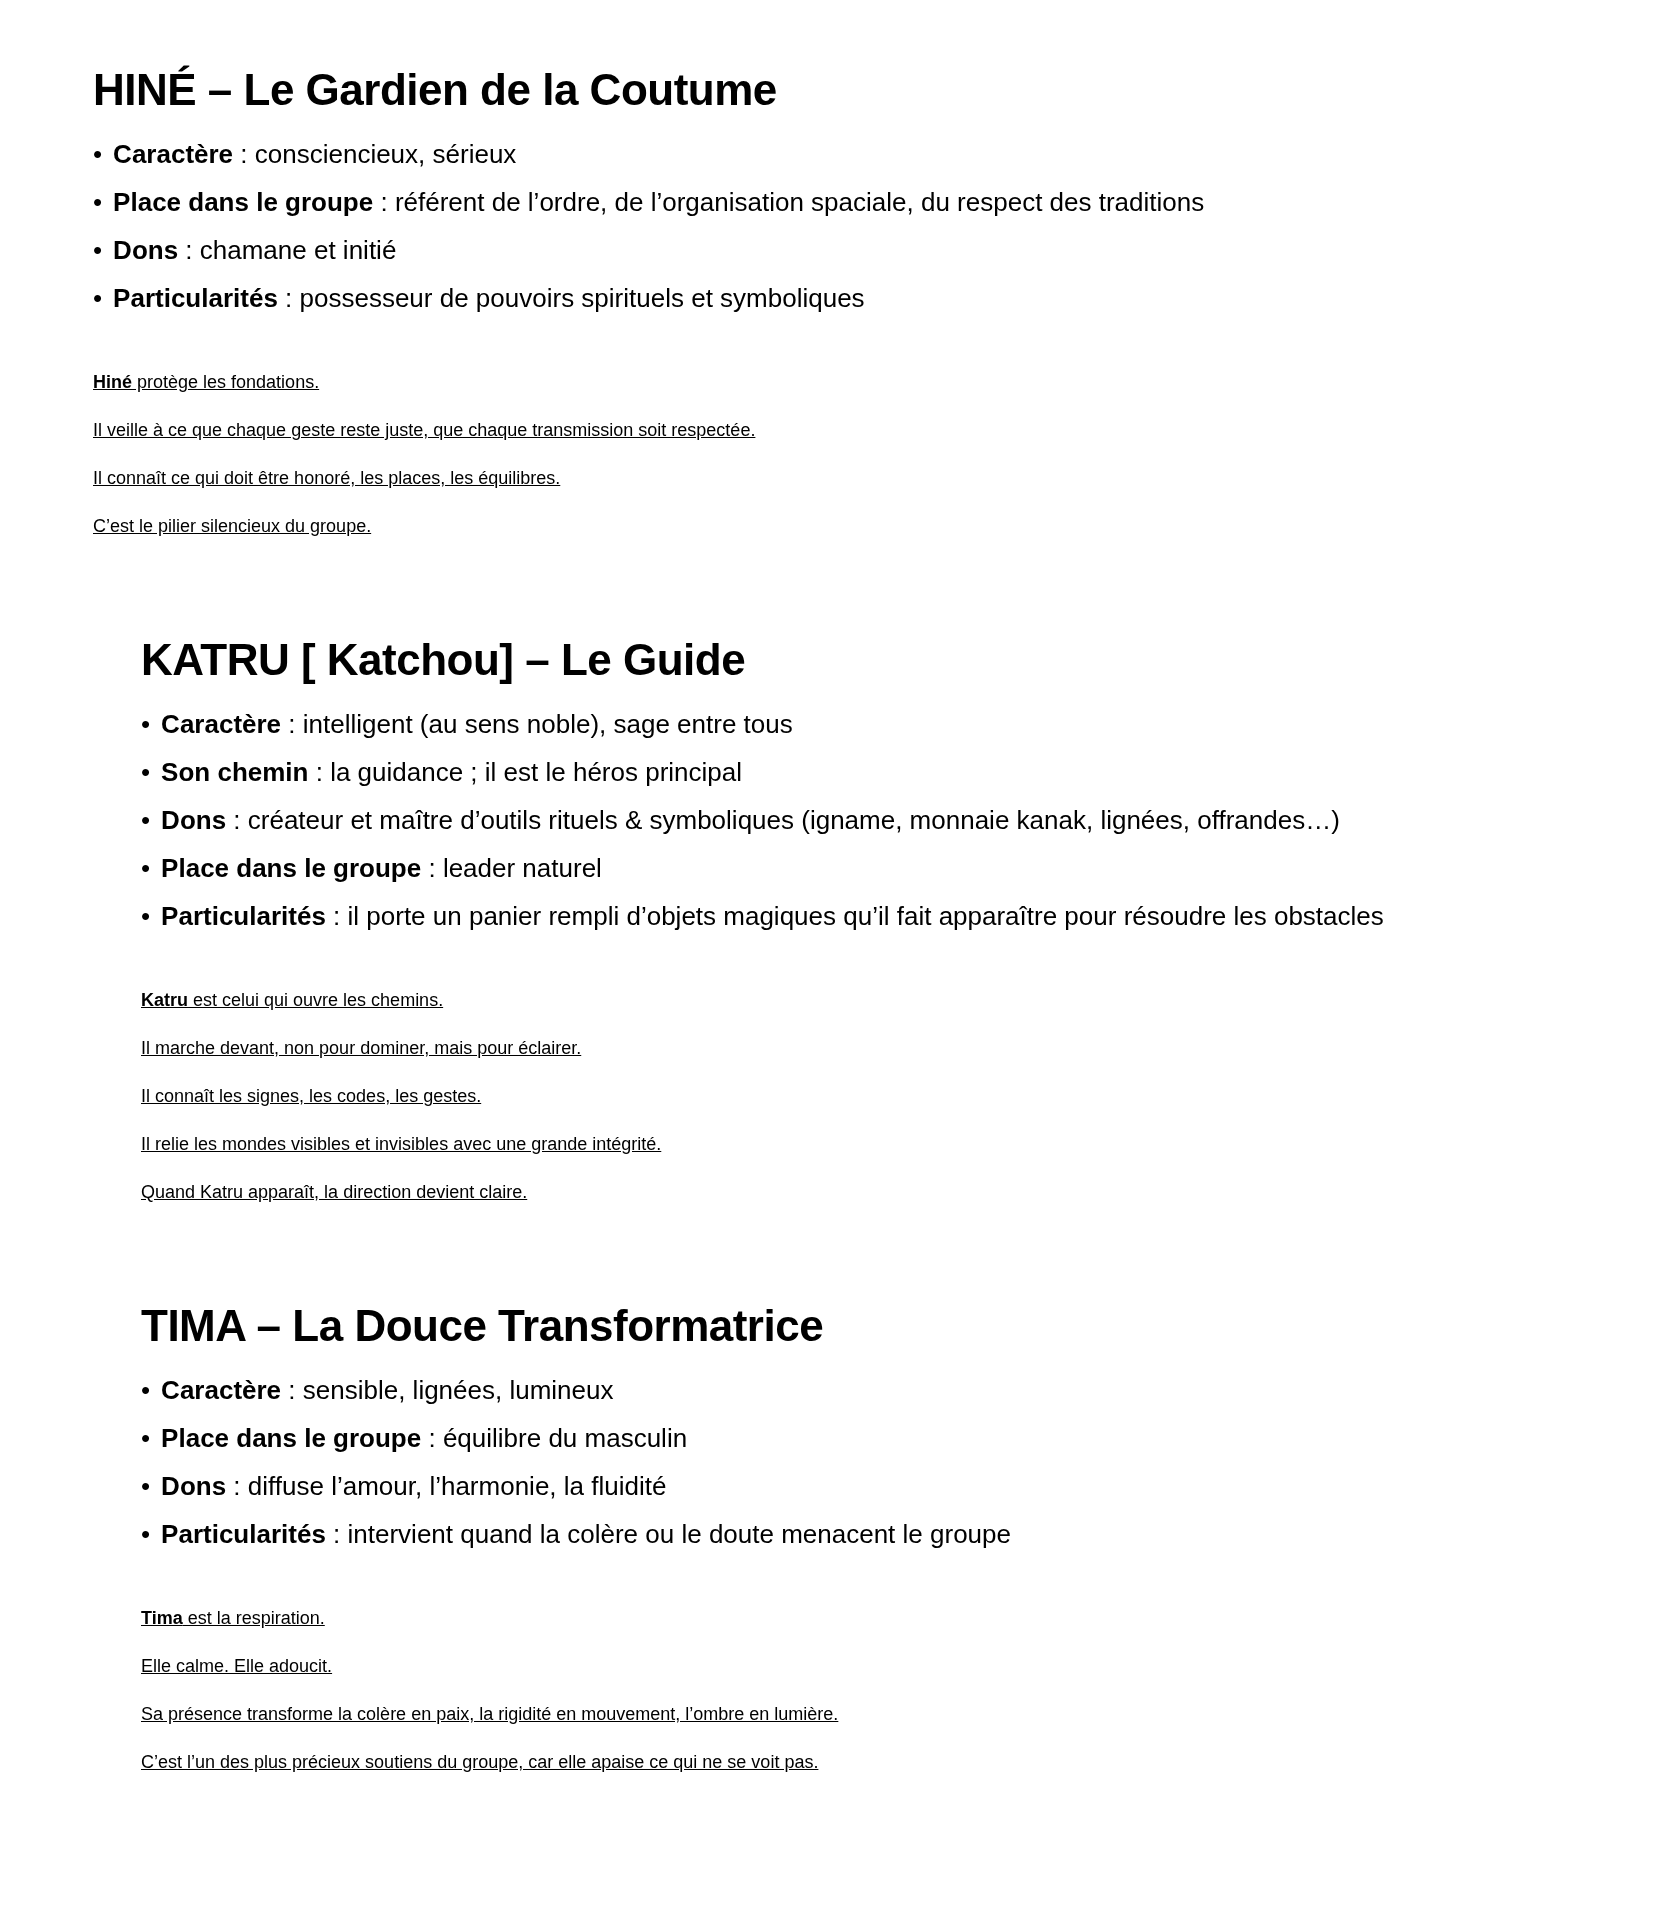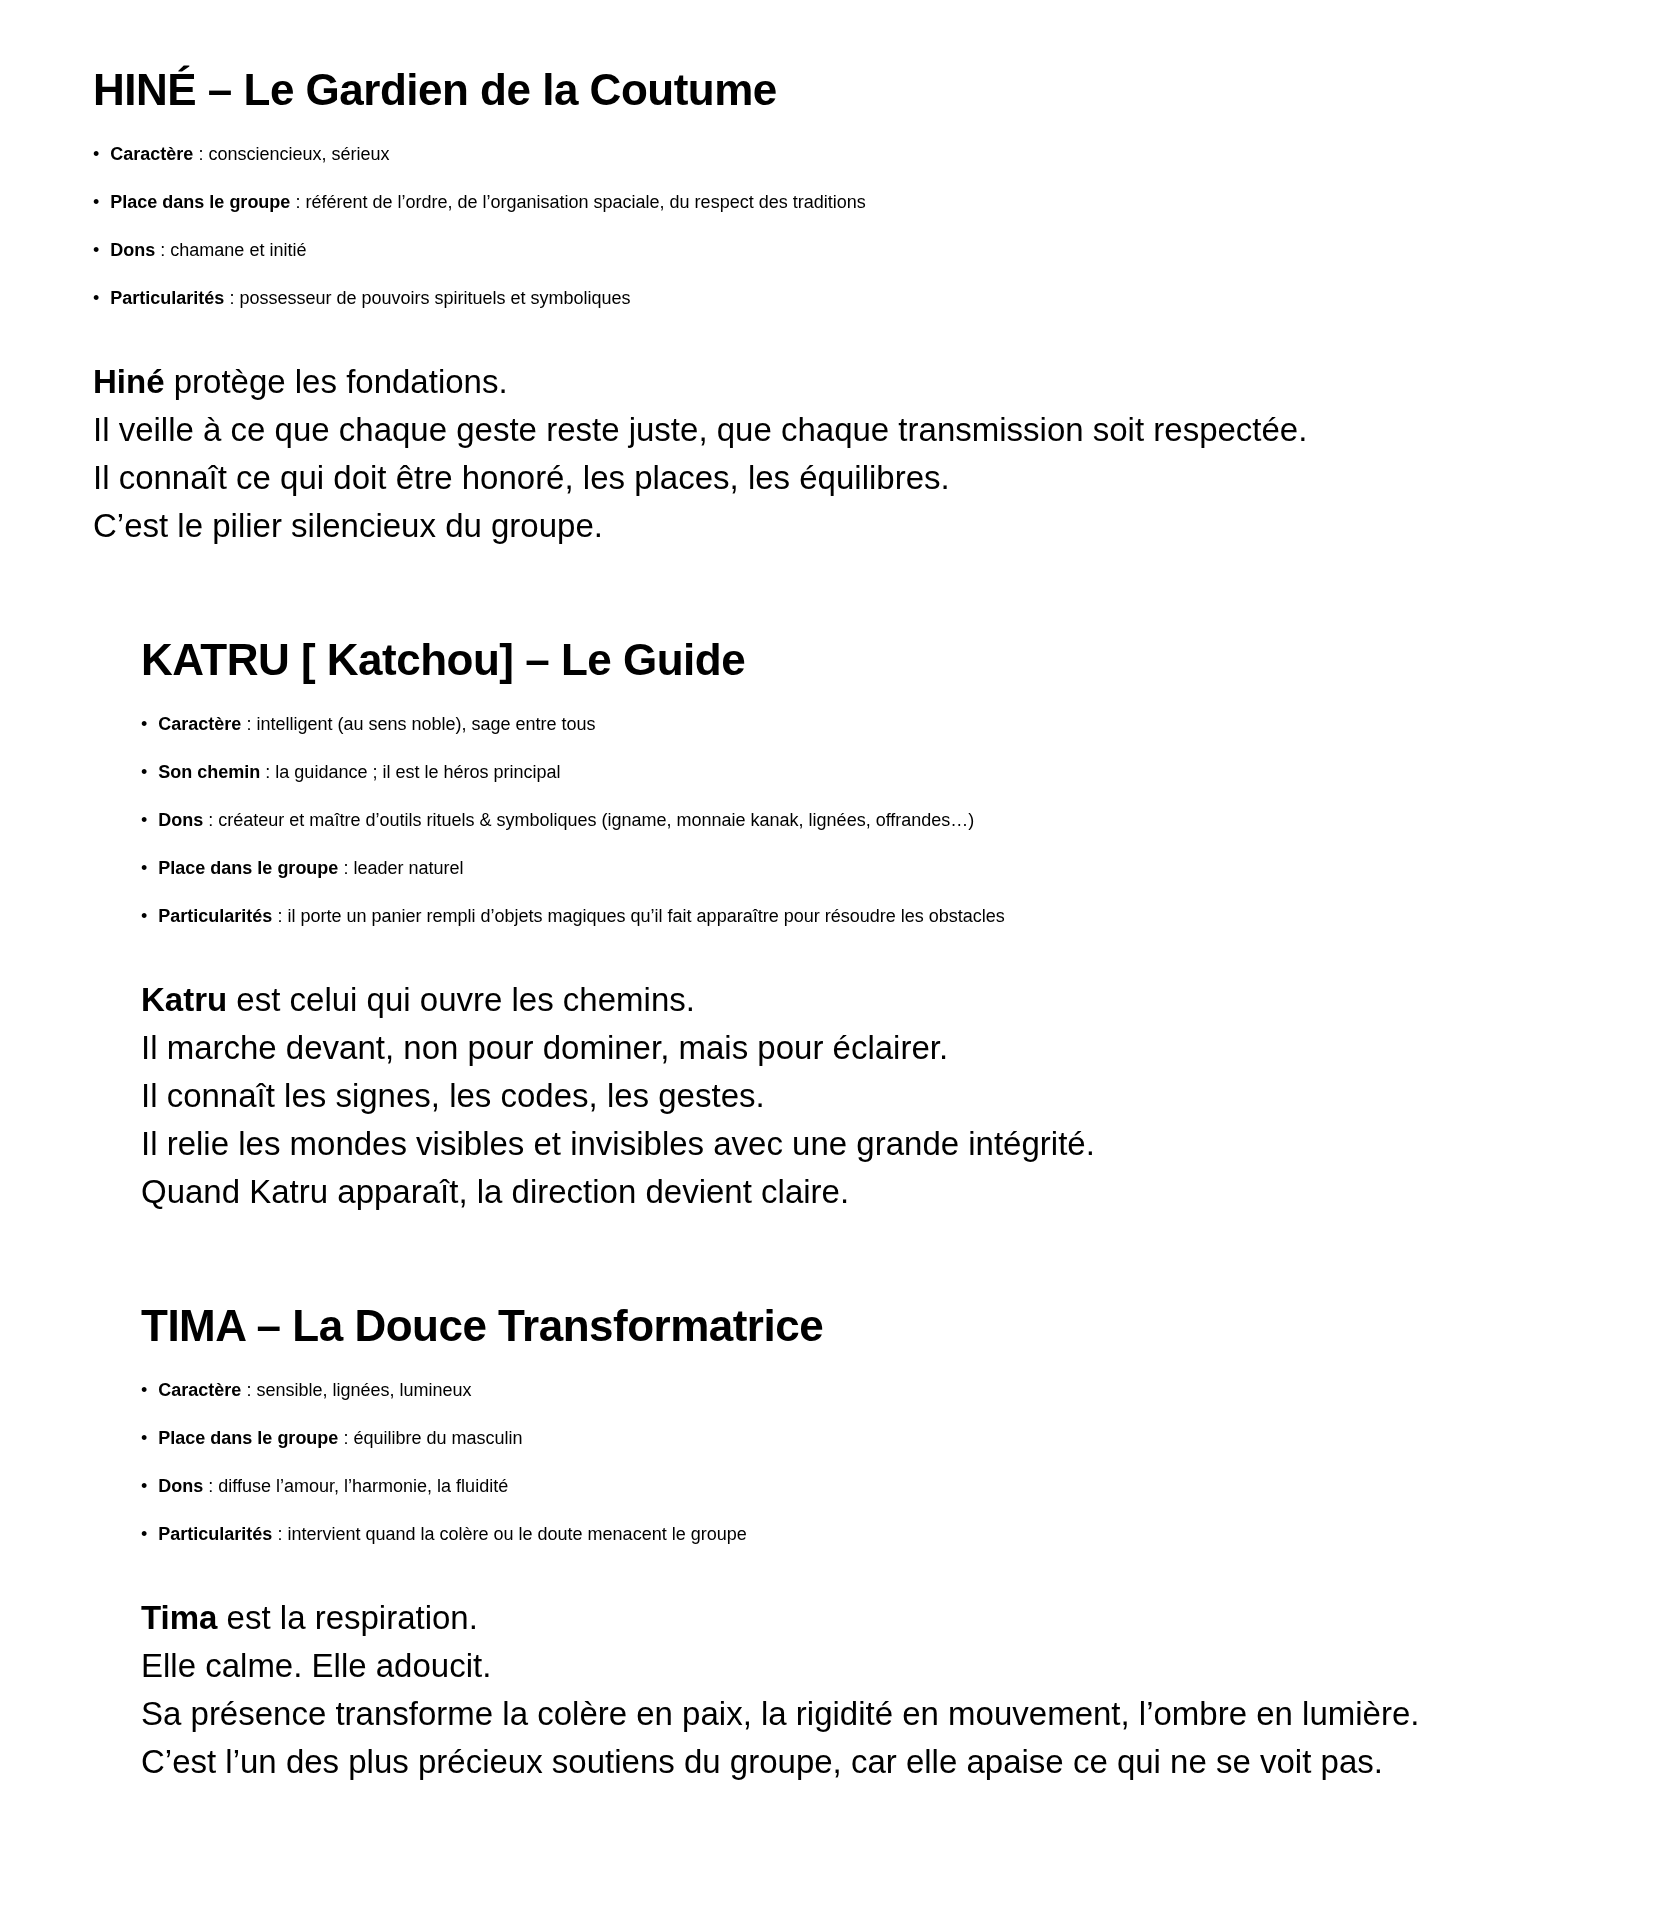--- a/index.html
+++ b/index.html
@@ -30,35 +30,36 @@
     line-height: 52px;
     white-space: nowrap;
     letter-spacing: -0.5px;
   }
   ul.traits {
     list-style: none;
     margin: 14px 0 0 0;
     padding: 0;
   }
   ul.traits li {
-    font-size: 18px;
+    font-size: 26px;
     line-height: 48px;
     white-space: nowrap;
   }
   .bullet {
     display: inline-block;
     margin-right: 11px;
   }
   .trait-label { font-weight: 700; }
   .paragraph { margin-top: 36px; }
   .paragraph p {
     margin: 0;
-    font-size: 33px;
+    font-size: 18px;
     line-height: 48px;
     white-space: nowrap;
+    text-decoration: underline;
   }
   .lead { font-weight: 700; }
 </style>
 </head>
 <body>
 
 <div class="page">
 
   <div class="section">
     <h2 class="section-title">HINÉ – Le Gardien de la Coutume</h2>

